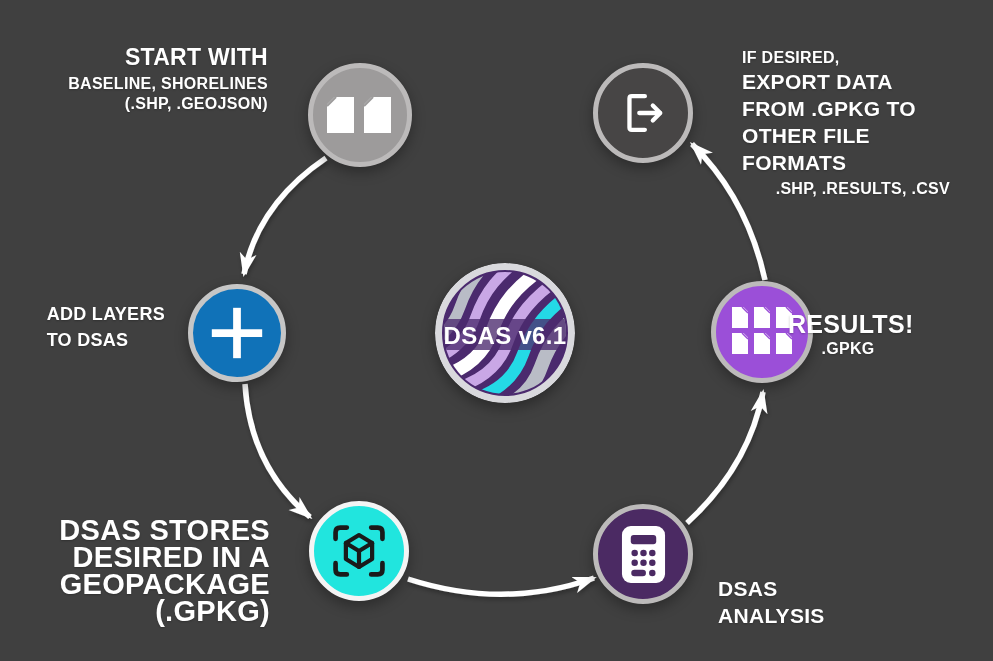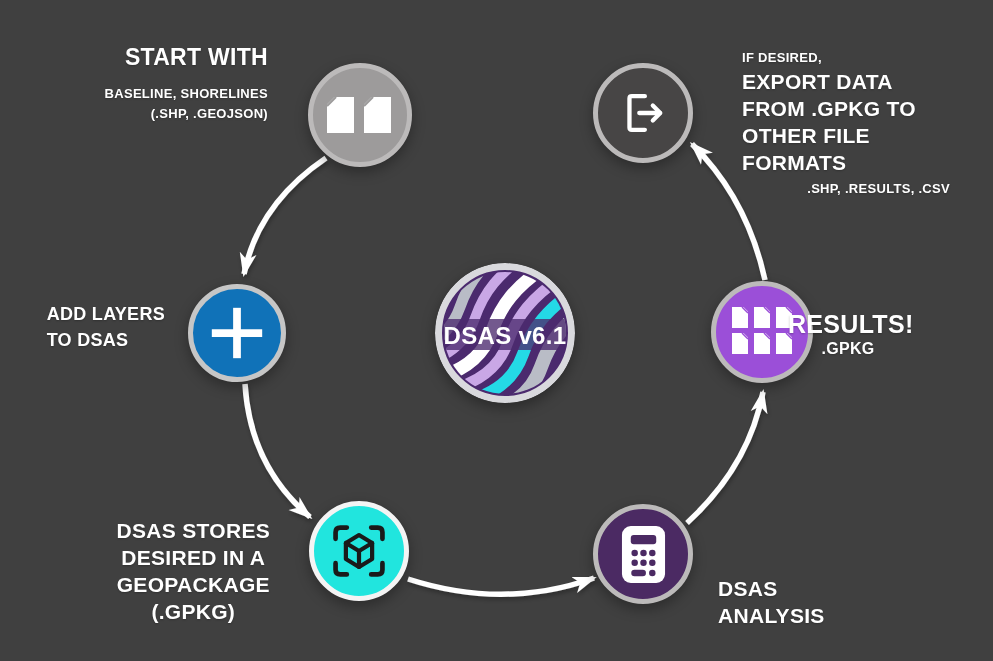--- a/index.html
+++ b/index.html
@@ -10,32 +10,32 @@
     background: #404040;
     overflow: hidden;
     font-family: "Liberation Sans", sans-serif;
     font-weight: 700;
     color: #ffffff;
     letter-spacing: 0.3px;
   }
   .txt { position: absolute; text-shadow: 0 1px 2px rgba(0,0,0,0.25); }
   .title-lg { font-size: 23px; line-height: 30px; }
   .title-md { font-size: 21px; line-height: 27px; }
-  .sub-sm  { font-size: 13px; line-height: 20px; }
+  .sub-sm  { font-size: 16px; line-height: 20px; }
 
   #start-text   { top: 42px;  right: 725px; text-align: right; }
   #export-text  { top: 48px;  left: 742px;  width: 208px; text-align: left; }
   #add-text     { top: 301px; right: 828px; text-align: left; font-size: 18px; line-height: 26px; }
-  #stores-text  { top: 517px; right: 723px; text-align: center; font-size: 21px; line-height: 27px; }
+  #stores-text  { top: 517px; right: 723px; text-align: right; font-size: 29px; line-height: 27px; }
   #analysis-text{ top: 575px; left: 718px;  text-align: left;  font-size: 21px; line-height: 27px; }
   #results-text { top: 310px; left: 788px;  width: 120px; text-align: center; }
   #results-text .big { font-size: 25px; line-height: 28px; }
   #results-text .small { font-size: 16px; line-height: 22px; }
   #export-text .last { text-align: right; margin-top: 3px; }
-  #start-text .sub-block { margin-top: 12px; }
+  #start-text .sub-block { margin-top: 2px; }
 
   .node {
     position: absolute;
     border-radius: 50%;
     display: flex; align-items: center; justify-content: center;
     box-shadow: 0 5px 14px rgba(0,0,0,0.33);
   }
   .ring-gray   { border: 5px solid #bcbaba; }
   .ring-lightgray { border: 5px solid #c6c6c6; }
   .ring-white  { border: 5px solid #f4f4f4; }

